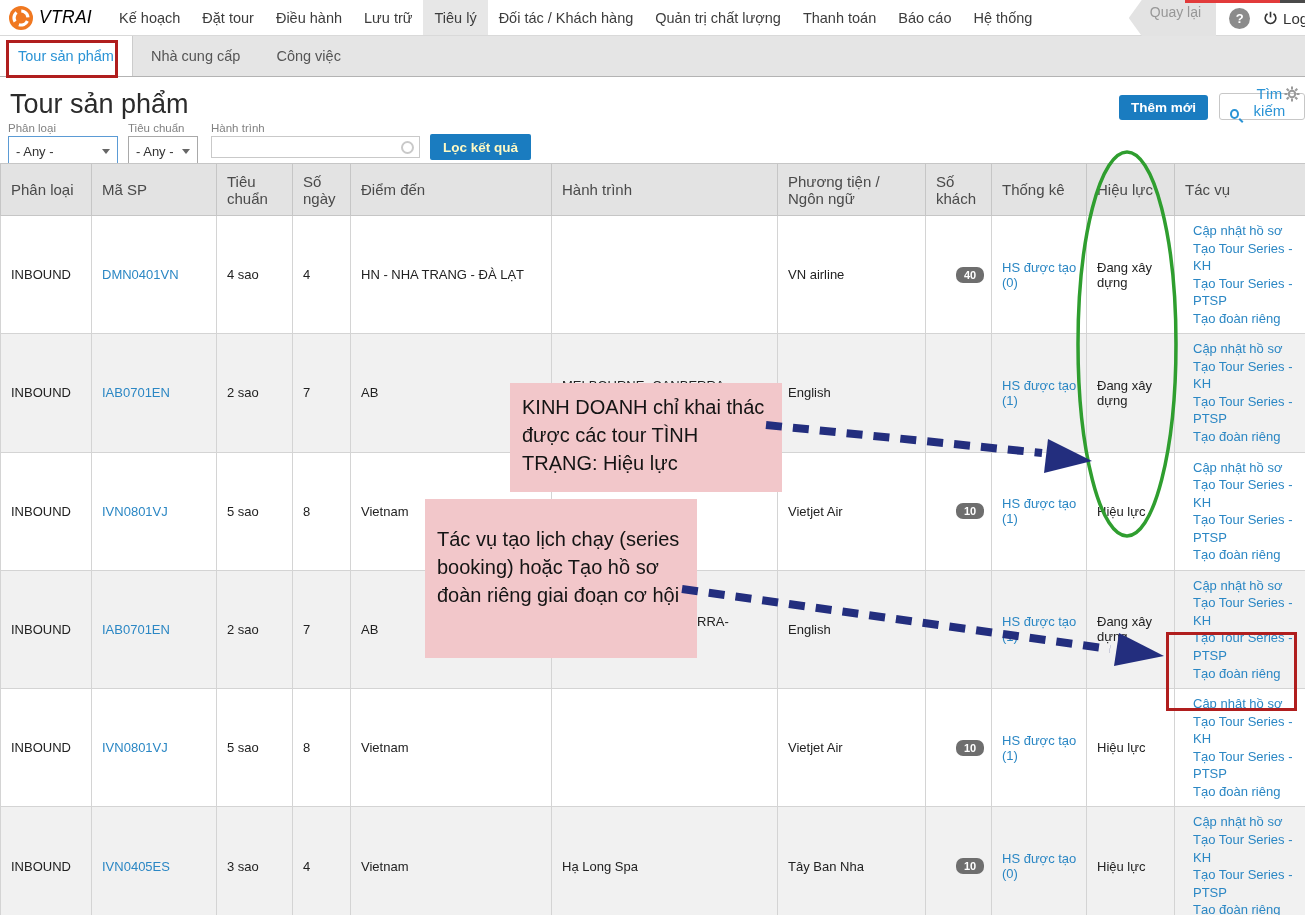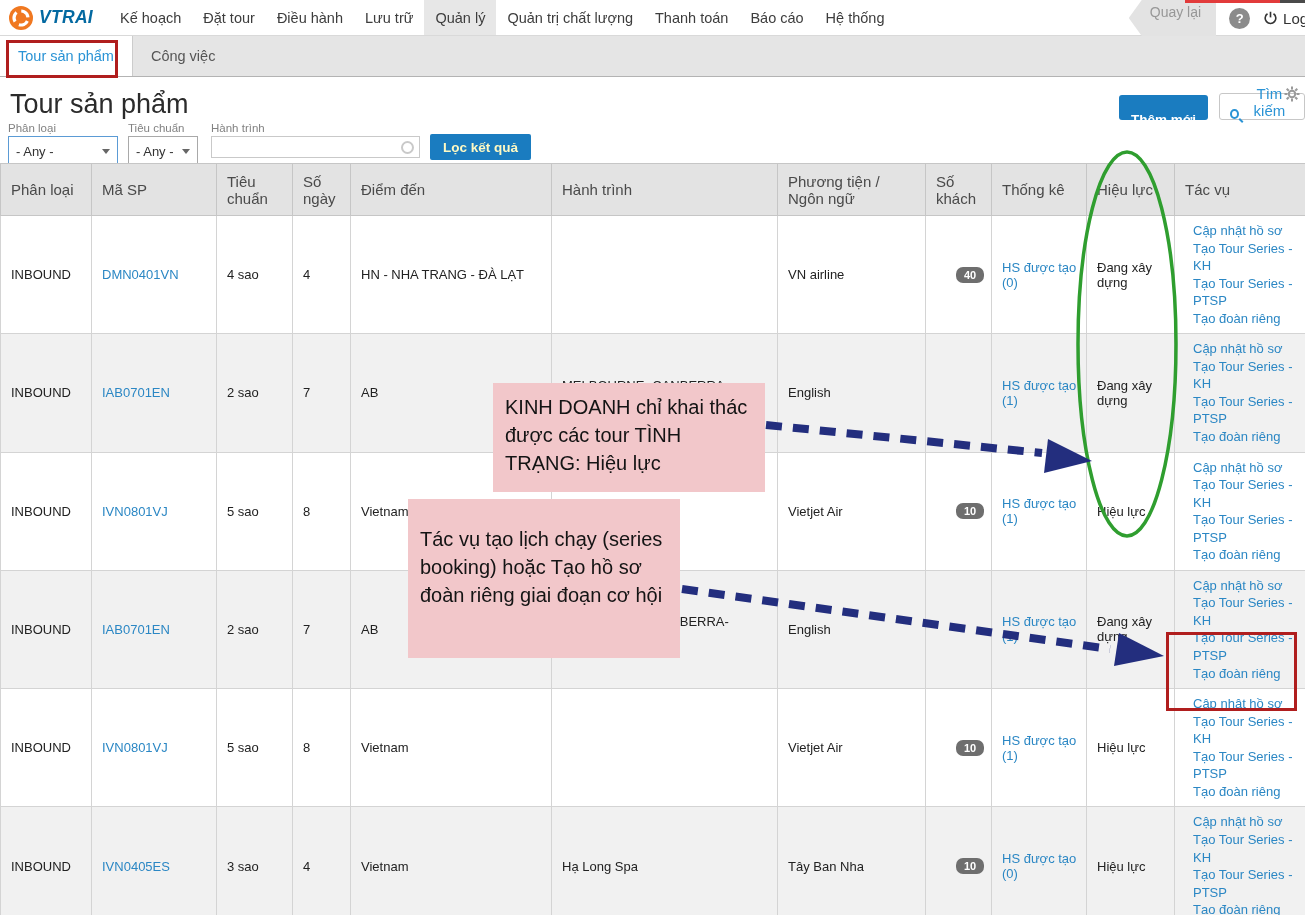--- a/index.html
+++ b/index.html
@@ -3,42 +3,42 @@
 <meta charset="utf-8">
 <style>
   * { margin:0; padding:0; box-sizing:border-box; }
   body { background:#fff; font-family:"Liberation Sans", sans-serif; }
   .screen { position:relative; width:1305px; height:915px; background:#fff; overflow:hidden; }
 
   
   .topnav { position:absolute; top:0; left:0; width:1305px; height:36px; background:#fff;
             border-bottom:1px solid #d9d9d9; display:flex; align-items:stretch; }
   .logo { display:flex; align-items:center; gap:5px; padding:0 16px 0 8px; }
-  .logo-text { font-size:17.5px; font-weight:bold; font-style:italic; color:#0369a1; letter-spacing:.3px; }
+  .logo-text { font-size:17.5px; font-weight:normal; font-style:italic; color:#000000; letter-spacing:.3px; }
   .nav-item { display:flex; align-items:center; padding:0 11px; font-size:14.5px; color:#3d3d3d; cursor:pointer; white-space:nowrap; }
   .nav-item.active { background:#e7e7e7; }
   .nav-right { position:absolute; right:0; top:0; height:36px; display:flex; align-items:center; gap:13px; }
   .back-btn { background:#e3e3e3; color:#979797; font-size:14px; height:36px; line-height:25px;
               padding:0 15px 0 21px; clip-path:polygon(13px 0,100% 0,100% 100%,13px 100%,0 50%); cursor:pointer; }
   .help-icon { width:21px; height:21px; border-radius:50%; background:#8b8b8b; color:#fff; font-weight:bold;
                font-size:13px; display:flex; align-items:center; justify-content:center; cursor:pointer; }
   .logout { display:flex; align-items:center; gap:5px; font-size:15px; color:#333; cursor:pointer;
             white-space:nowrap; margin-right:-24px; }
   .chrome-red  { position:absolute; left:1185px; top:0; width:95px; height:3px; background:#e23b3b; }
   .chrome-dark { position:absolute; left:1280px; top:0; width:25px; height:3px; background:#4a4a4a; }
 
   
   .subtabs { position:absolute; top:36px; left:0; width:1305px; height:41px; background:#e5e5e5;
              border-bottom:1px solid #b3b3b3; display:flex; }
   .subtab { padding:0 18px; line-height:40px; font-size:14.5px; color:#555; cursor:pointer; white-space:nowrap; }
   .subtab.active { background:#fff; color:var(--tabblue); border-right:1px solid #ccc; }
 
   
   .page-title { position:absolute; left:10px; top:89px; font-size:27px; color:#2b2b2b; }
-  .btn-add { position:absolute; left:1119px; top:95px; height:25px; padding:12px 12px; background:var(--accent);
+  .btn-add { position:absolute; left:1119px; top:95px; height:25px; padding:0 12px; background:var(--accent);
              color:#fff; font-size:13.5px; font-weight:bold; border:none; border-radius:3px; line-height:25px; cursor:pointer; }
   .btn-search { position:absolute; left:1219px; top:93px; height:27px; padding:0 10px; background:#fff;
                 border:1px solid #c7c7c7; border-radius:3px; color:var(--tabblue); font-size:15px;
                 display:flex; align-items:flex-end; gap:6px; cursor:pointer; }
   .mag { position:relative; width:10px; height:10px; border:2px solid var(--tabblue); border-radius:50%; display:inline-block; }
   .mag::after { content:""; position:absolute; width:2px; height:5px; background:var(--tabblue);
                 left:8px; top:7px; transform:rotate(-45deg); }
   .gear { position:absolute; left:1284px; top:86px; cursor:pointer; }
 
   .flabel { position:absolute; font-size:11.5px; color:#828282; }
@@ -59,21 +59,21 @@
   .grid td { border:1px solid #d4d4d4; padding:6px 2px 6px 10px; font-size:13px; color:#222;
              vertical-align:middle; height:99px; background:#fff; }
   .grid tr.even td { background:#f1f1f1; }
   a.link { color:var(--link); text-decoration:none; cursor:pointer; }
   .actions a { display:block; line-height:1.35;margin-left:8px; }
   .badge { display:inline-block; background:var(--badge); color:#fff; font-size:11px; font-weight:bold;
            padding:2px 8px; border-radius:7px; margin-left:20px;text-align:center; }
 
   
   .note { position:absolute; background:var(--pink); color:#141414; font-size:20px; line-height:1.4;
-          padding:10px 12px; z-index:40; }
+          padding:10px 12px; z-index:40;margin-left:17px; }
   .red-box { position:absolute; border:3px solid var(--red); z-index:45; pointer-events:none; }
   .overlay-svg { position:absolute; left:0; top:0; z-index:50; pointer-events:none; }
   .arrow-line { stroke:var(--navy); stroke-width:8; fill:none; stroke-dasharray:16 11; }
   .arrow-head { fill:var(--navy); }
   .hl-ellipse { stroke:var(--green); stroke-width:3.5; fill:none; }
 </style>
 </head>
 <body>
 
 <div class="screen">
@@ -84,21 +84,22 @@
         <circle cx="13" cy="13" r="12" fill="#f07820"></circle>
         <circle cx="13" cy="13" r="7" fill="none" stroke="#fff" stroke-width="3.2" stroke-dasharray="10 5" transform="rotate(25 13 13)"></circle>
       </svg>
       <span class="logo-text">VTRAI</span>
     </div>
     <div id="nav-items" style="display:flex;">
         <div class="nav-item">Kế hoạch</div>
         <div class="nav-item">Đặt tour</div>
         <div class="nav-item">Điều hành</div>
         <div class="nav-item">Lưu trữ</div>
-        <div class="nav-item active">Quản lý</div>
+        <div class="nav-item active">Tiêu lý</div>
+        <div class="nav-item">Đối tác / Khách hàng</div>
         <div class="nav-item">Quản trị chất lượng</div>
         <div class="nav-item">Thanh toán</div>
         <div class="nav-item">Báo cáo</div>
         <div class="nav-item">Hệ thống</div>
       </div>
     <div class="nav-right">
       <div class="back-btn">Quay lại</div>
       <div class="help-icon">?</div>
       <div class="logout">
         <svg width="15" height="16" viewBox="0 0 24 24">
@@ -107,20 +108,21 @@
         </svg>
         <span>Logout</span>
       </div>
     </div>
     <div class="chrome-red"></div>
     <div class="chrome-dark"></div>
   </div>
 
   <div class="subtabs" id="subtabs">
       <div class="subtab active">Tour sản phẩm</div>
+      <div class="subtab">Nhà cung cấp</div>
       <div class="subtab">Công việc</div>
     </div>
 
   <div class="page-title">Tour sản phẩm</div>
   <button class="btn-add">Thêm mới</button>
   <button class="btn-search">
     <span class="mag"></span>
     <span>Tìm kiếm</span>
   </button>
   <svg class="gear" width="16" height="16" viewBox="0 0 16 16">

